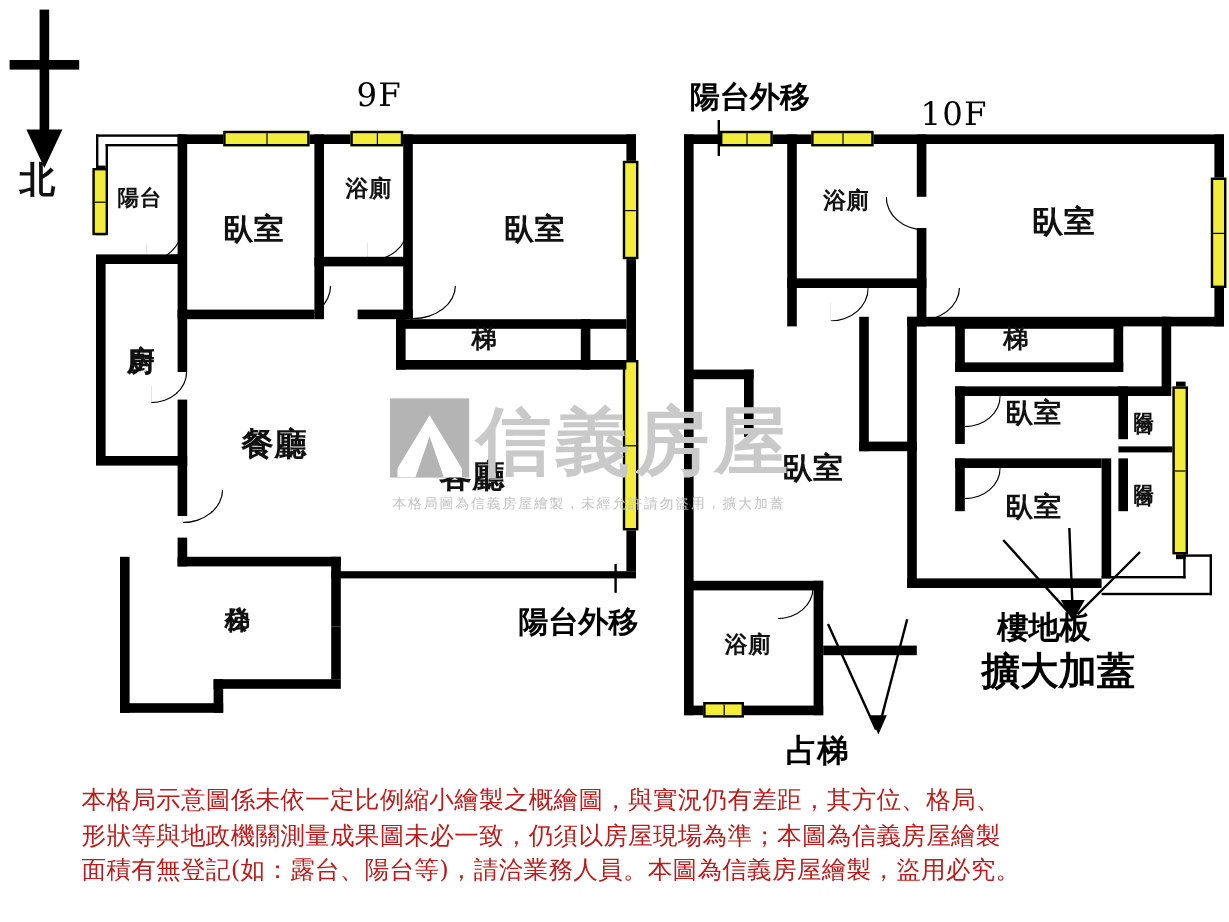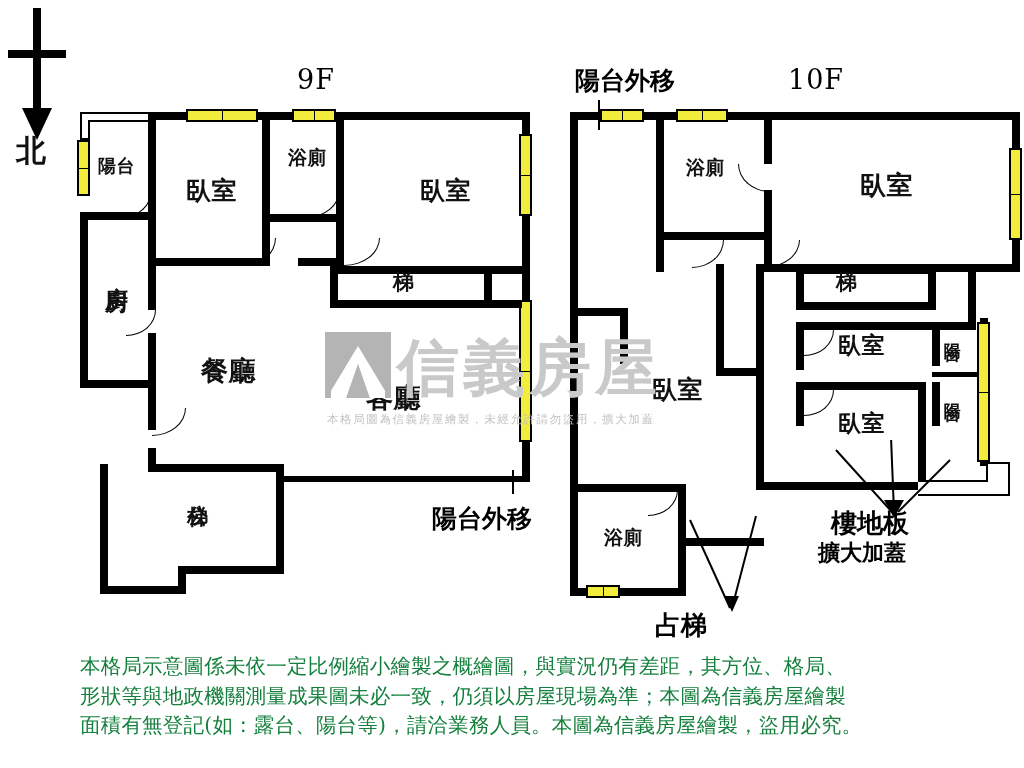--- a/index.html
+++ b/index.html
@@ -115,47 +115,47 @@
     font-family: "DejaVu Sans", "Liberation Sans", sans-serif;
     font-size: 11.5px;
     color: #c2c2c2;
     letter-spacing: 1.6px;
     white-space: nowrap;
   }
 
   
   #disclaimer {
     position: absolute;
-    left: 80px; top: 652px;
+    left: 68px; top: 652px;
     width: 910px;
     font-family: "DejaVu Serif", "Liberation Serif", serif;
     font-size: 20.5px;
     line-height: 1.44;
-    color: #15803d;
+    color: #b91c1c;
     letter-spacing: 0.2px;
   }
   #disclaimer div { white-space: nowrap; }
 </style>
 </head>
 <body>
 
 <div id="root">
 
   <div id="north-arrow">
     <svg width="90" height="170" viewBox="0 0 90 170">
       <rect x="33" y="8" width="8" height="108" fill="#000"></rect>
       <rect x="8" y="50" width="58" height="8" fill="#000"></rect>
       <polygon points="37,140 22,108 52,108" fill="#000"></polygon>
     </svg>
   </div>
   <div class="rlabel" style="left:16px; top:135px; font-size:30px; font-family:'DejaVu Serif','Liberation Serif',serif;">北</div>
 
   <div class="floor-title" style="left:297px; top:64px;">9F</div>
 
-  <div class="floor-title" style="left:767px; top:64px;margin-left:21px;">10F</div>
+  <div class="floor-title" style="left:767px; top:80px;">10F</div>
 
   <div>
 
     <div class="thin" style="left:80px; top:112px; width:72px; height:2px;"></div>
     <div class="thin" style="left:80px; top:112px; width:2px; height:28px;"></div>
     <div class="thin" style="left:88px; top:120px; width:66px; height:2px;"></div>
     <div class="thin" style="left:88px; top:120px; width:2px; height:22px;"></div>
 
     <div class="wall" style="left:148px; top:112px; width:382px; height:8px;"></div>
 
@@ -325,21 +325,21 @@
     </svg>
     <div class="note" style="left:655px; top:608px; font-size:26px;">占梯</div>
 
     <svg style="position:absolute; left:810px; top:440px; width:180px; height:90px;">
       <line x1="26" y1="10" x2="82" y2="72" stroke="#000" stroke-width="2"></line>
       <line x1="80" y1="-28" x2="84" y2="72" stroke="#000" stroke-width="2"></line>
       <line x1="140" y1="20" x2="88" y2="72" stroke="#000" stroke-width="2"></line>
       <polygon points="84,78 74,60 94,60" fill="#000"></polygon>
     </svg>
     <div class="note" style="left:831px; top:506px; font-size:26px;">樓地板</div>
-    <div class="note" style="left:818px; top:538px; font-size:22px;">擴大加蓋</div>
+    <div class="note" style="left:818px; top:538px; font-size:32px;">擴大加蓋</div>
   </div>
 
   <div id="watermark">
     <div id="wm-logo">
       <div class="peak"></div>
     </div>
     <div id="wm-text">信義房屋</div>
     <div id="wm-sub">本格局圖為信義房屋繪製，未經允許請勿盜用，擴大加蓋</div>
   </div>
 

